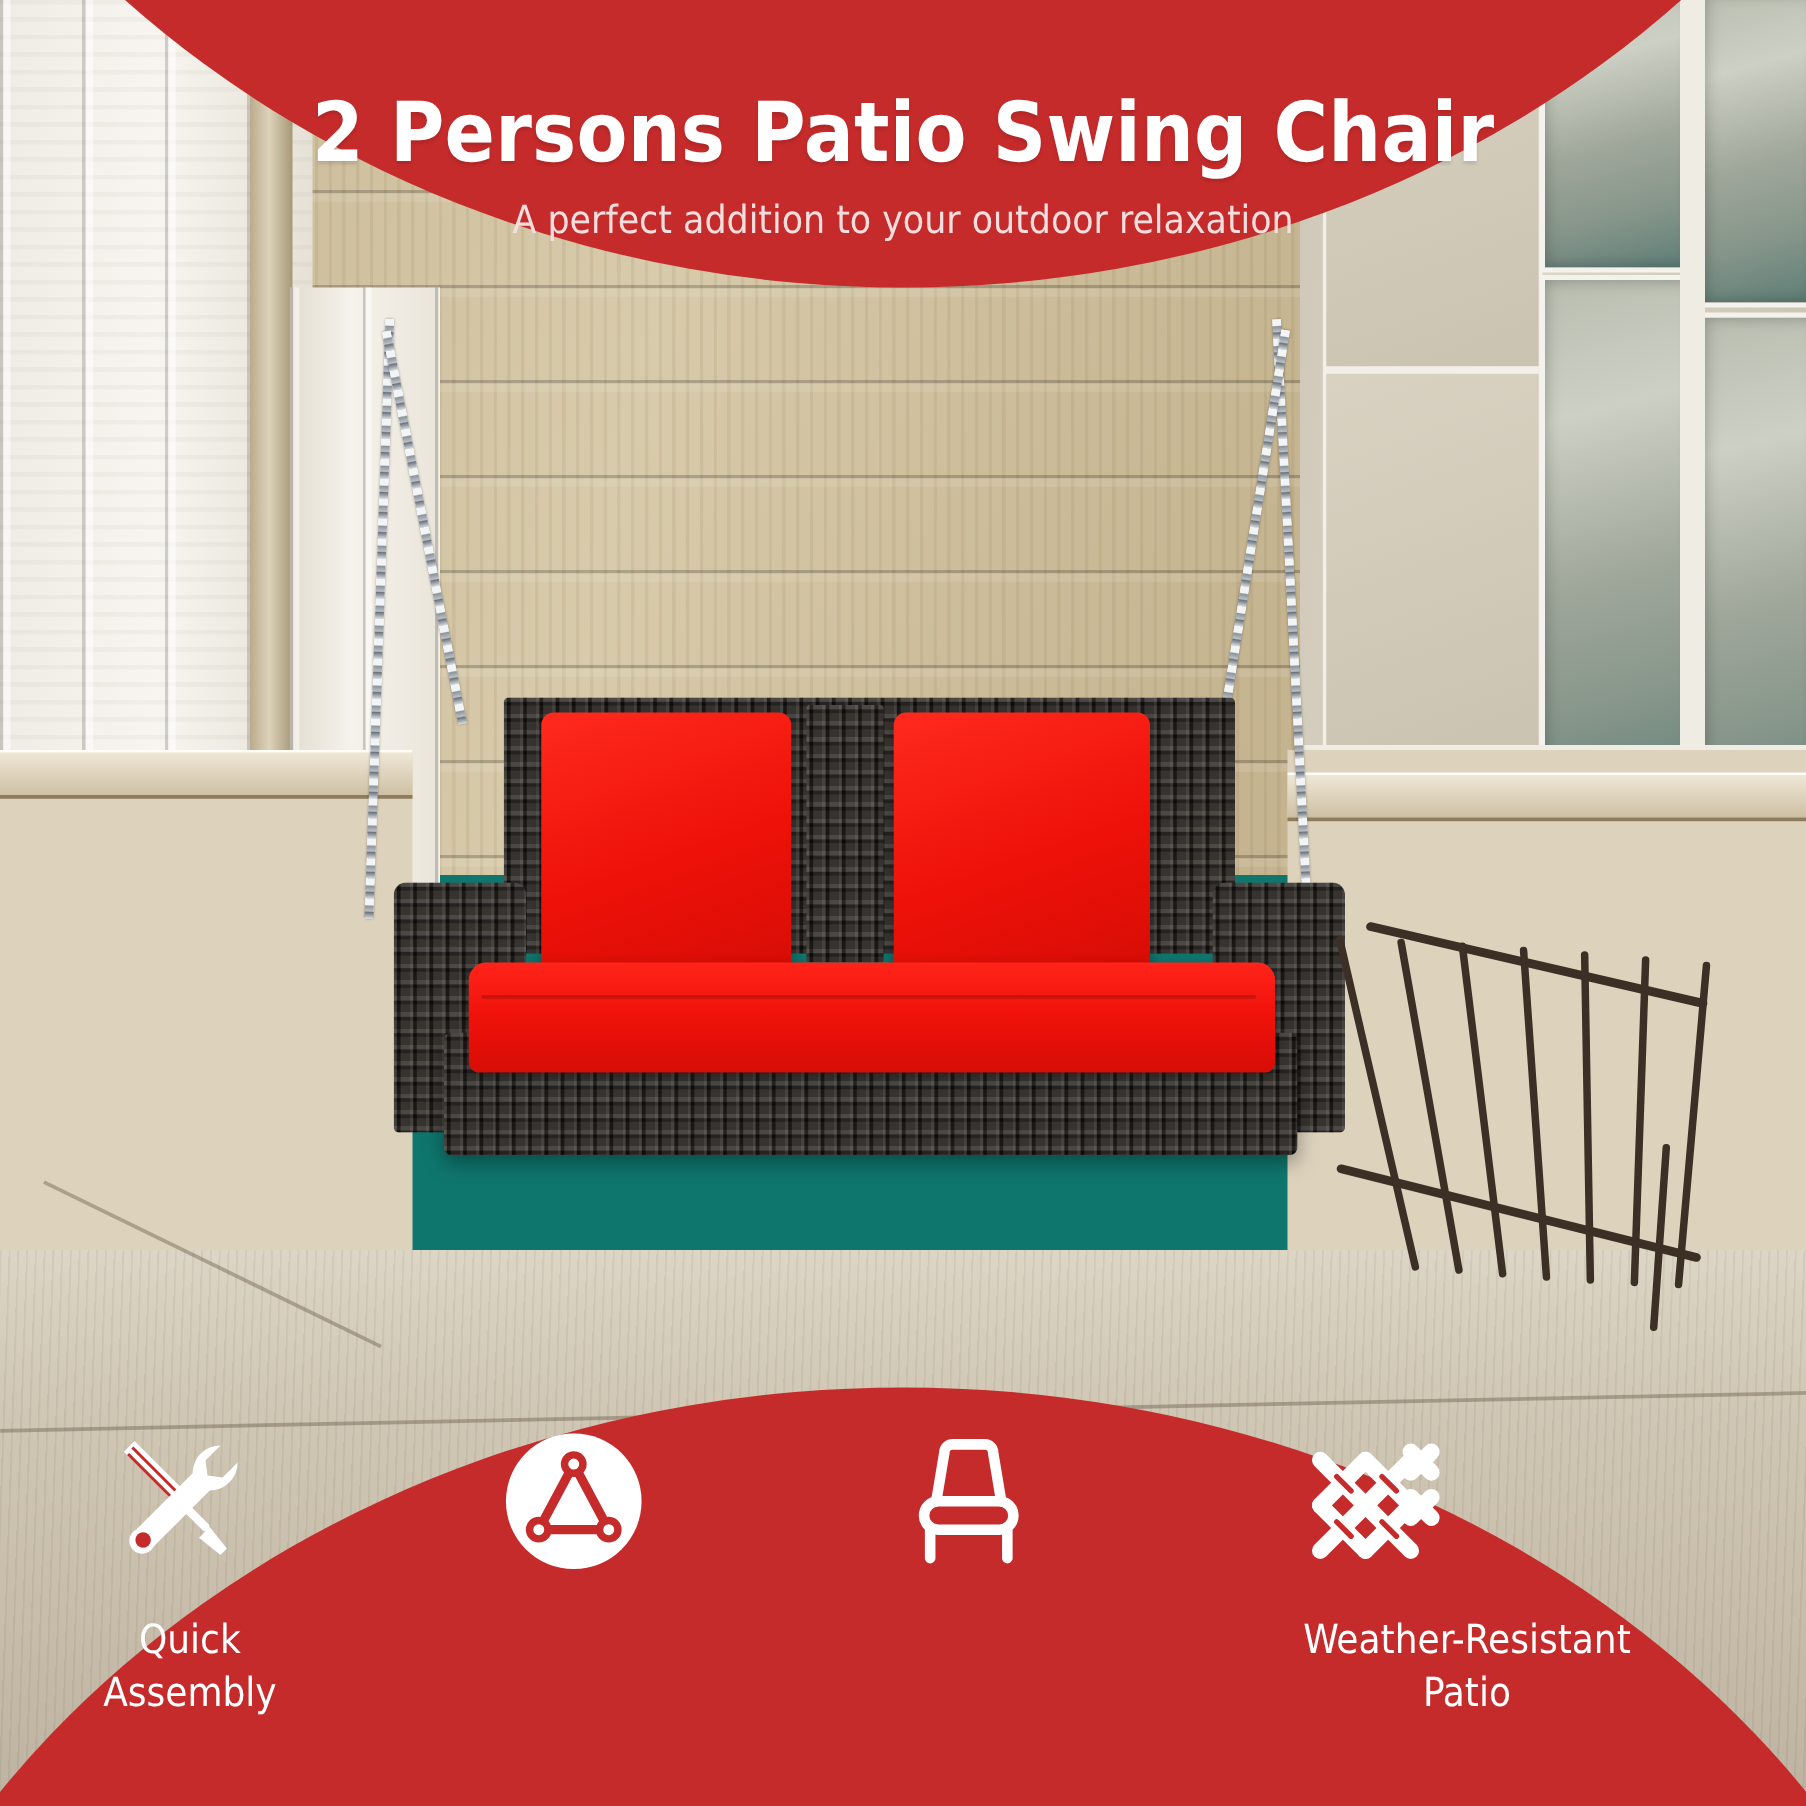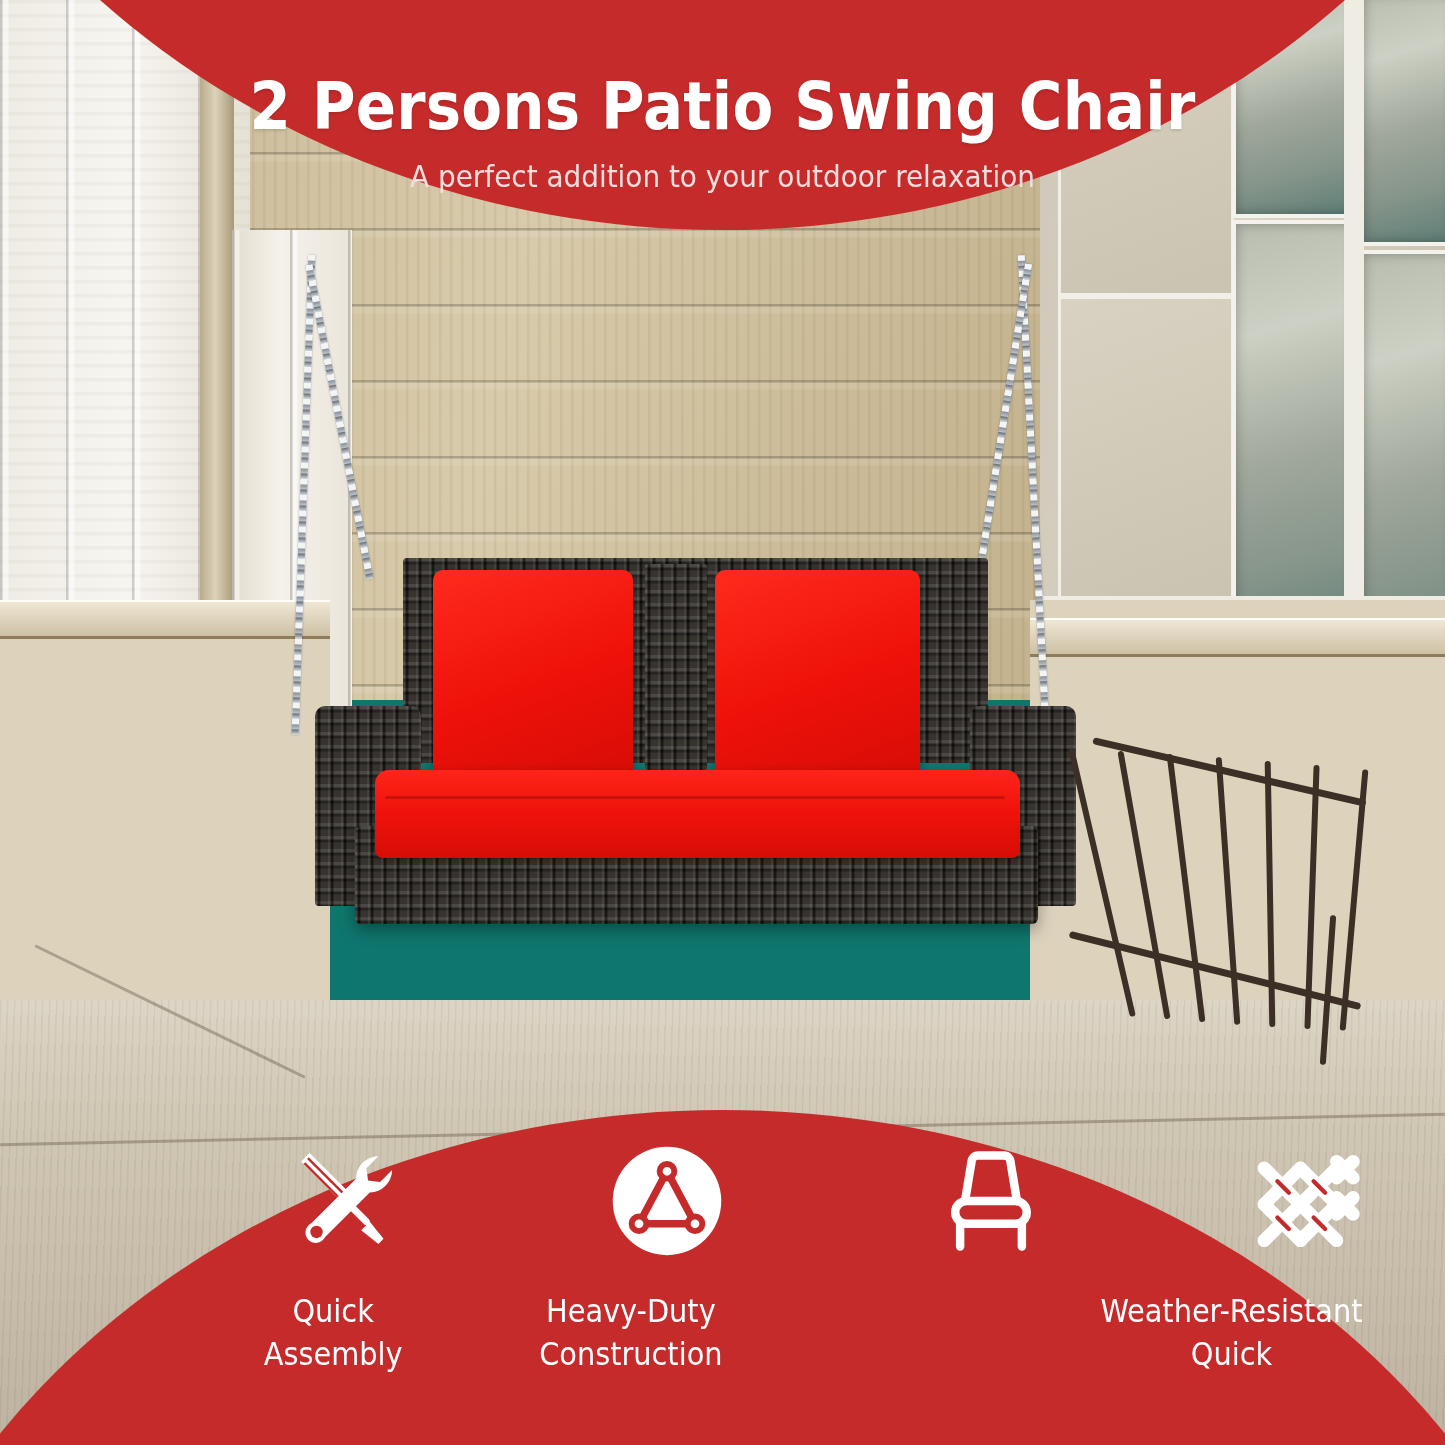--- a/index.html
+++ b/index.html
@@ -155,21 +155,21 @@
   .subtitle{
     position:absolute;left:0;right:0;top:158px;text-align:center;
     font-family:"DejaVu Sans Condensed","Liberation Sans Narrow","Liberation Sans",sans-serif;
     font-size:31px;font-weight:400;color:#f3dede;
   }
 
   .features{
     position:absolute;left:0;top:1140px;width:1445px;
     display:flex;justify-content:center;align-items:flex-start;gap:0;
   }
-  .feat{width:320px;display:flex;flex-direction:column;align-items:flex-end;}
+  .feat{width:320px;display:flex;flex-direction:column;align-items:flex-start;}
   .feat-icon{height:122px;display:flex;align-items:center;justify-content:center;}
   .feat-label{
     margin-top:28px;text-align:center;color:#fff;
     font-family:"DejaVu Sans Condensed","Liberation Sans Narrow","Liberation Sans",sans-serif;
     font-size:32px;font-weight:400;line-height:1.35;white-space:pre-line;
   }
 </style>
 </head>
 <body>
 
@@ -268,22 +268,20 @@
           <g stroke="#C62B2B" stroke-width="4.2" fill="none" stroke-linejoin="round">
             <path d="M32 15 L48 45 L16 45 Z"></path>
           </g>
           <g fill="#ffffff" stroke="#C62B2B" stroke-width="3.4">
             <circle cx="32" cy="15" r="4.2"></circle>
             <circle cx="48" cy="45" r="4.2"></circle>
             <circle cx="16" cy="45" r="4.2"></circle>
           </g>
         </svg>
       </div>
-      <div class="feat-label">Heavy-Duty
-Construction</div>
     </div>
 
     <div class="feat">
       <div class="feat-icon">
         <svg width="104" height="112" viewBox="0 0 64 68" fill="none" stroke="#ffffff" stroke-width="5.2" stroke-linecap="round" stroke-linejoin="round">
           <path d="M16 34 L20 10 a4 4 0 0 1 4 -4 L40 6 a4 4 0 0 1 4 4 L48 34"></path>
           <rect x="10" y="34" width="44" height="14" rx="7"></rect>
           <path d="M13 48 L13 62"></path>
           <path d="M51 48 L51 62"></path>
         </svg>
@@ -310,17 +308,17 @@
           </g>
           <g stroke="#C62B2B" stroke-width="2.6" stroke-linecap="round">
             <line x1="16" y1="22" x2="23" y2="29"></line>
             <line x1="38" y1="22" x2="45" y2="29"></line>
             <line x1="16" y1="44" x2="23" y2="51"></line>
             <line x1="38" y1="44" x2="45" y2="51"></line>
           </g>
         </svg>
       </div>
       <div class="feat-label">Weather-Resistant
-Quick</div>
+Patio</div>
     </div>
 
   </div>
 </div>
 
 </body></html>

